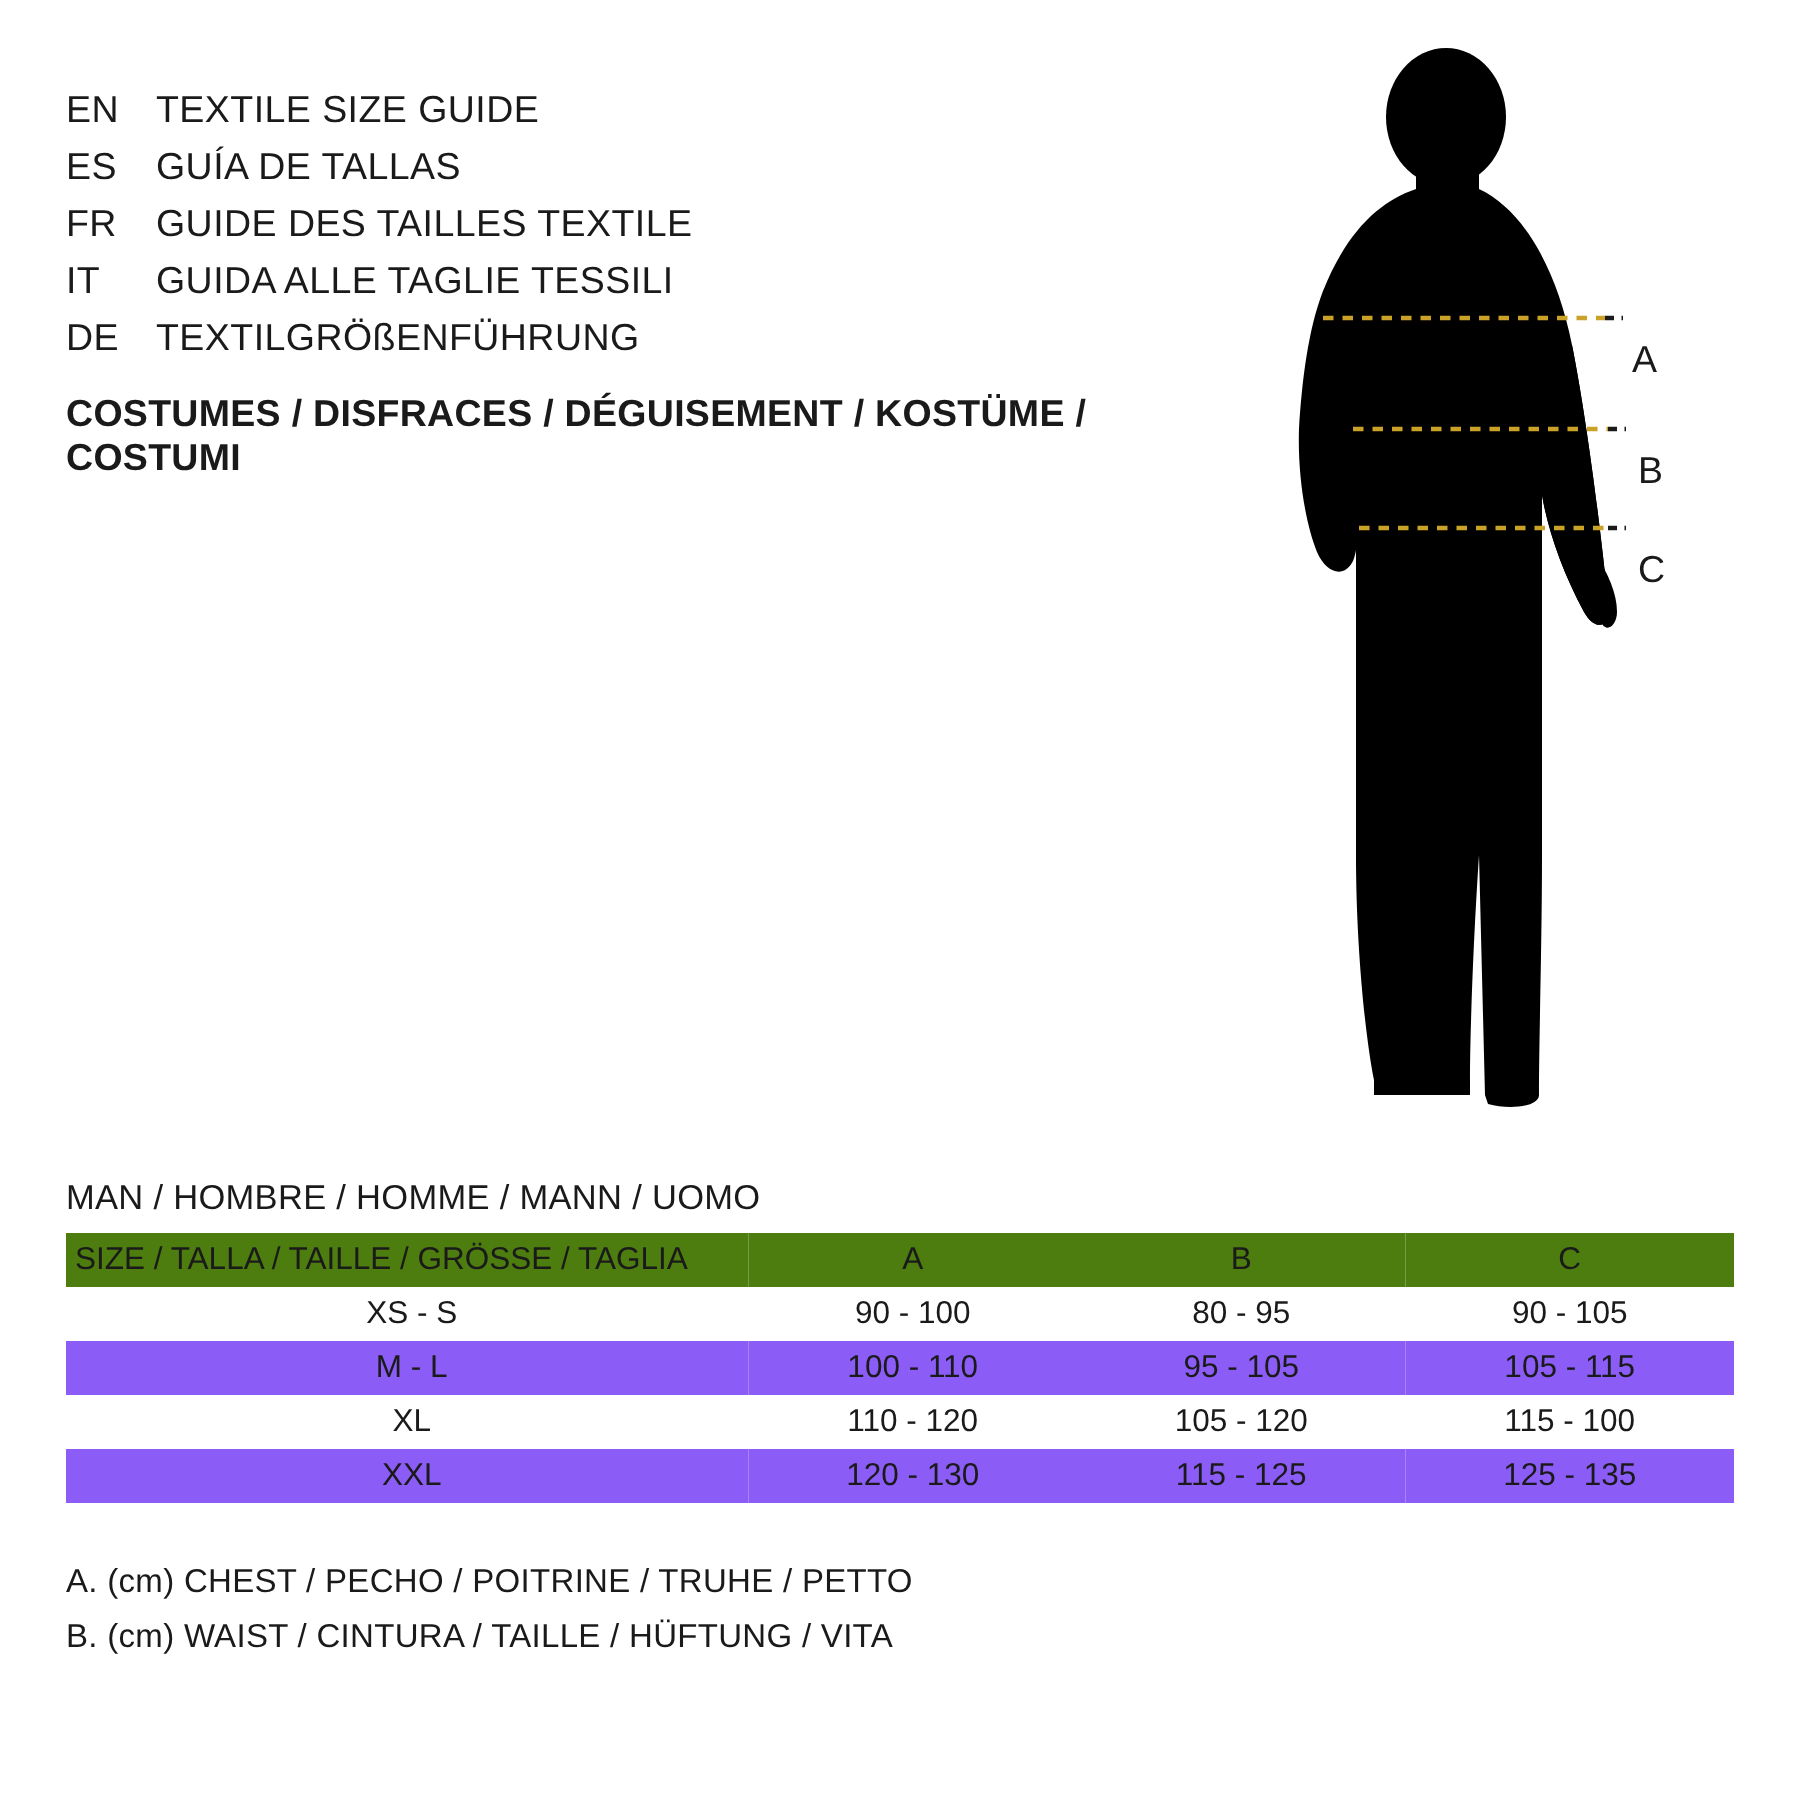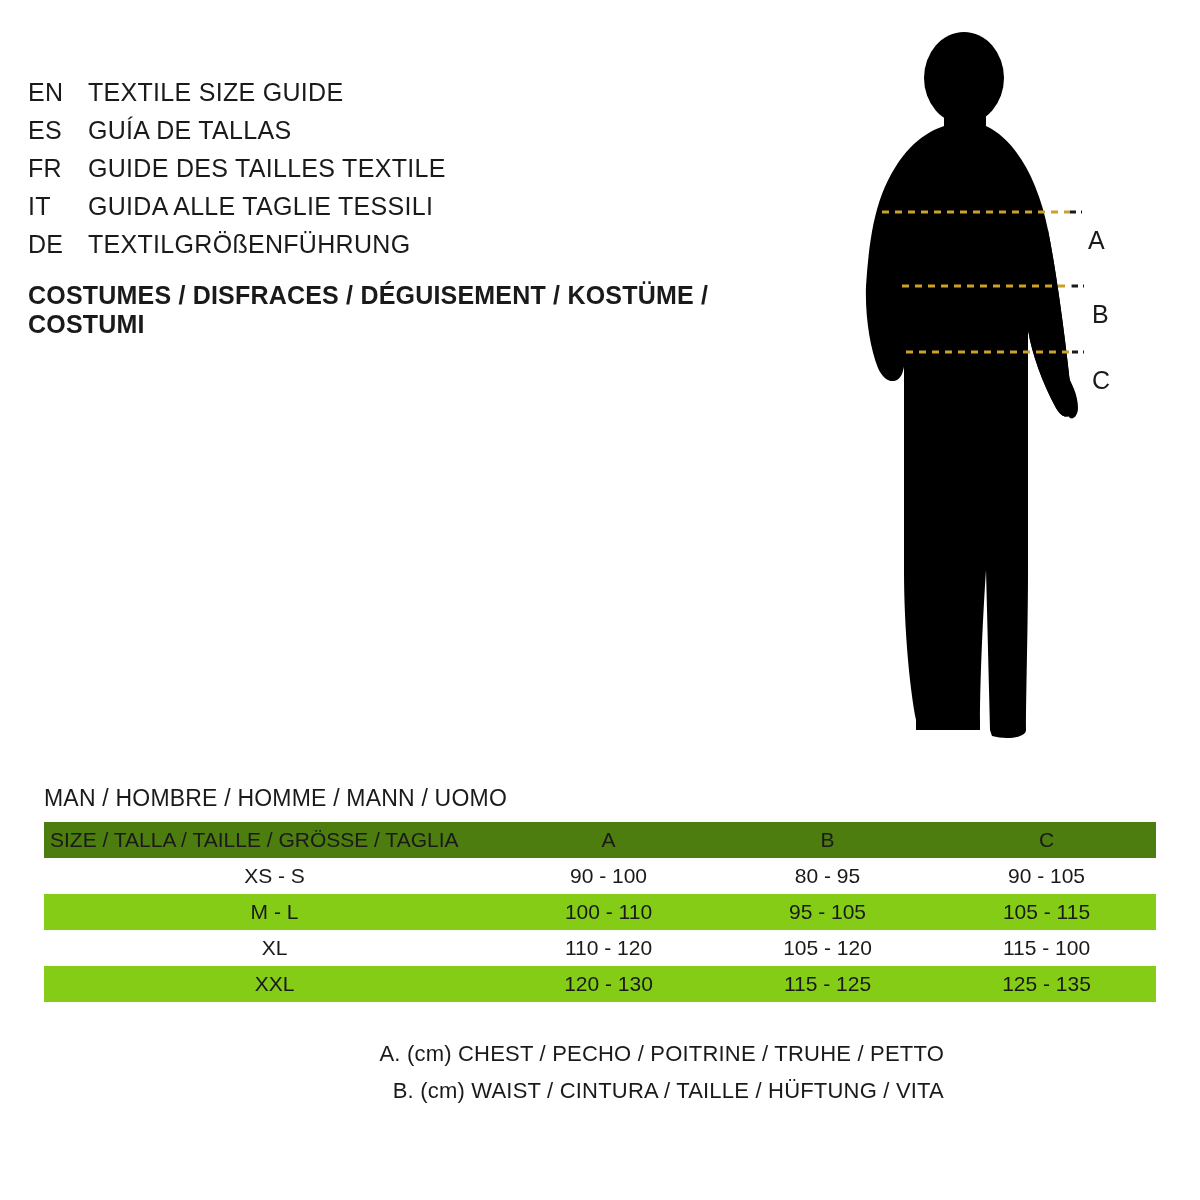--- a/index.html
+++ b/index.html
@@ -12,24 +12,23 @@
     height: 1200px;
     font-family: "Liberation Sans", sans-serif;
     color: #1a1a1a;
     position: relative;
     overflow: hidden;
   }
 
   
   .lang-block {
     position: absolute;
-    left: 28px;
+    left: 44px;
     top: 56px;
     width: 760px;
-    margin-top: 19px;
   }
   .lang-row {
     display: flex;
     align-items: baseline;
     font-size: 25px;
     letter-spacing: 0.3px;
     line-height: 34px;
     margin-bottom: 4px;
   }
   .lang-code {
@@ -104,39 +103,38 @@
     font-size: 21px;
   }
   table.size-table tbody td.first-col {
     text-align: center;
     padding-left: 6px;
   }
   table.size-table tbody tr.odd-row td {
     background: #ffffff;
   }
   table.size-table tbody tr.even-row td {
-    background: #84cc16;
+    background: #8b5cf6;
   }
   col.c-size { width: 455px; }
   col.c-a { width: 219px; }
   col.c-b { width: 219px; }
   col.c-c { width: 219px; }
 
   
   .legend {
     position: absolute;
     left: 44px;
     top: 1035px;
     width: 900px;
   }
   .legend-line {
     font-size: 22px;
     line-height: 37px;
     letter-spacing: 0.2px;
-    text-align: right;
   }
 </style>
 </head>
 <body>
 
 <div class="lang-block">
   <div class="lang-row">
     <span class="lang-code">EN</span>
     <span class="lang-text">TEXTILE SIZE GUIDE</span>
   </div>

